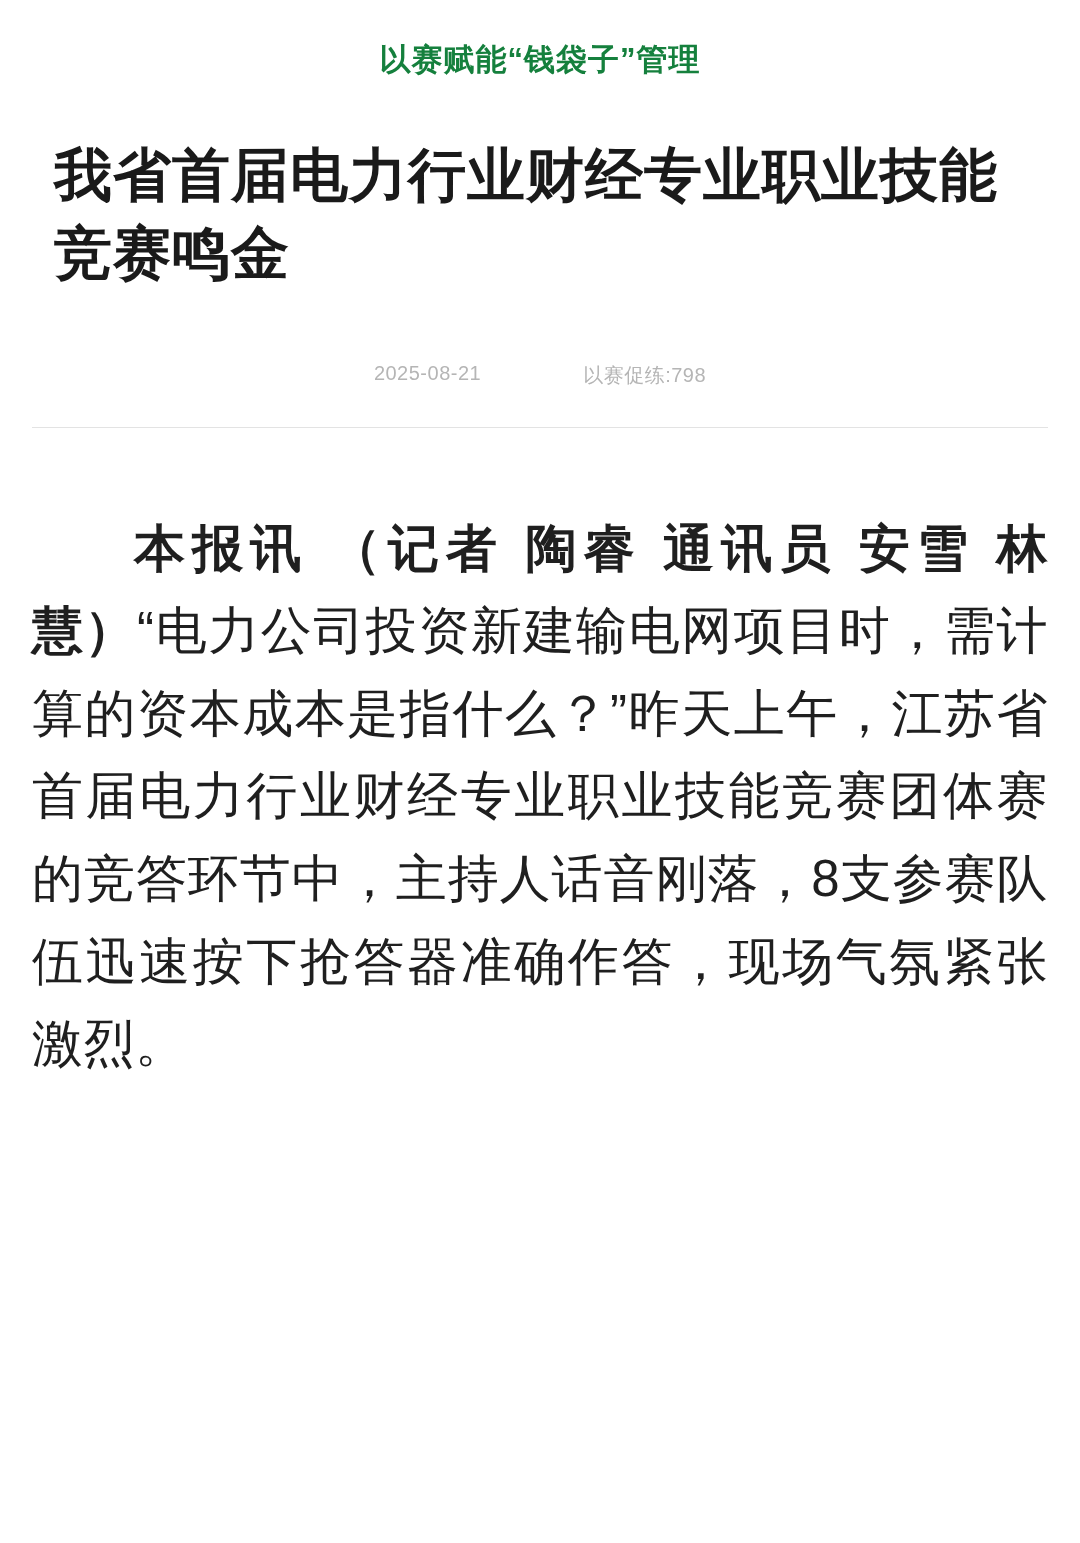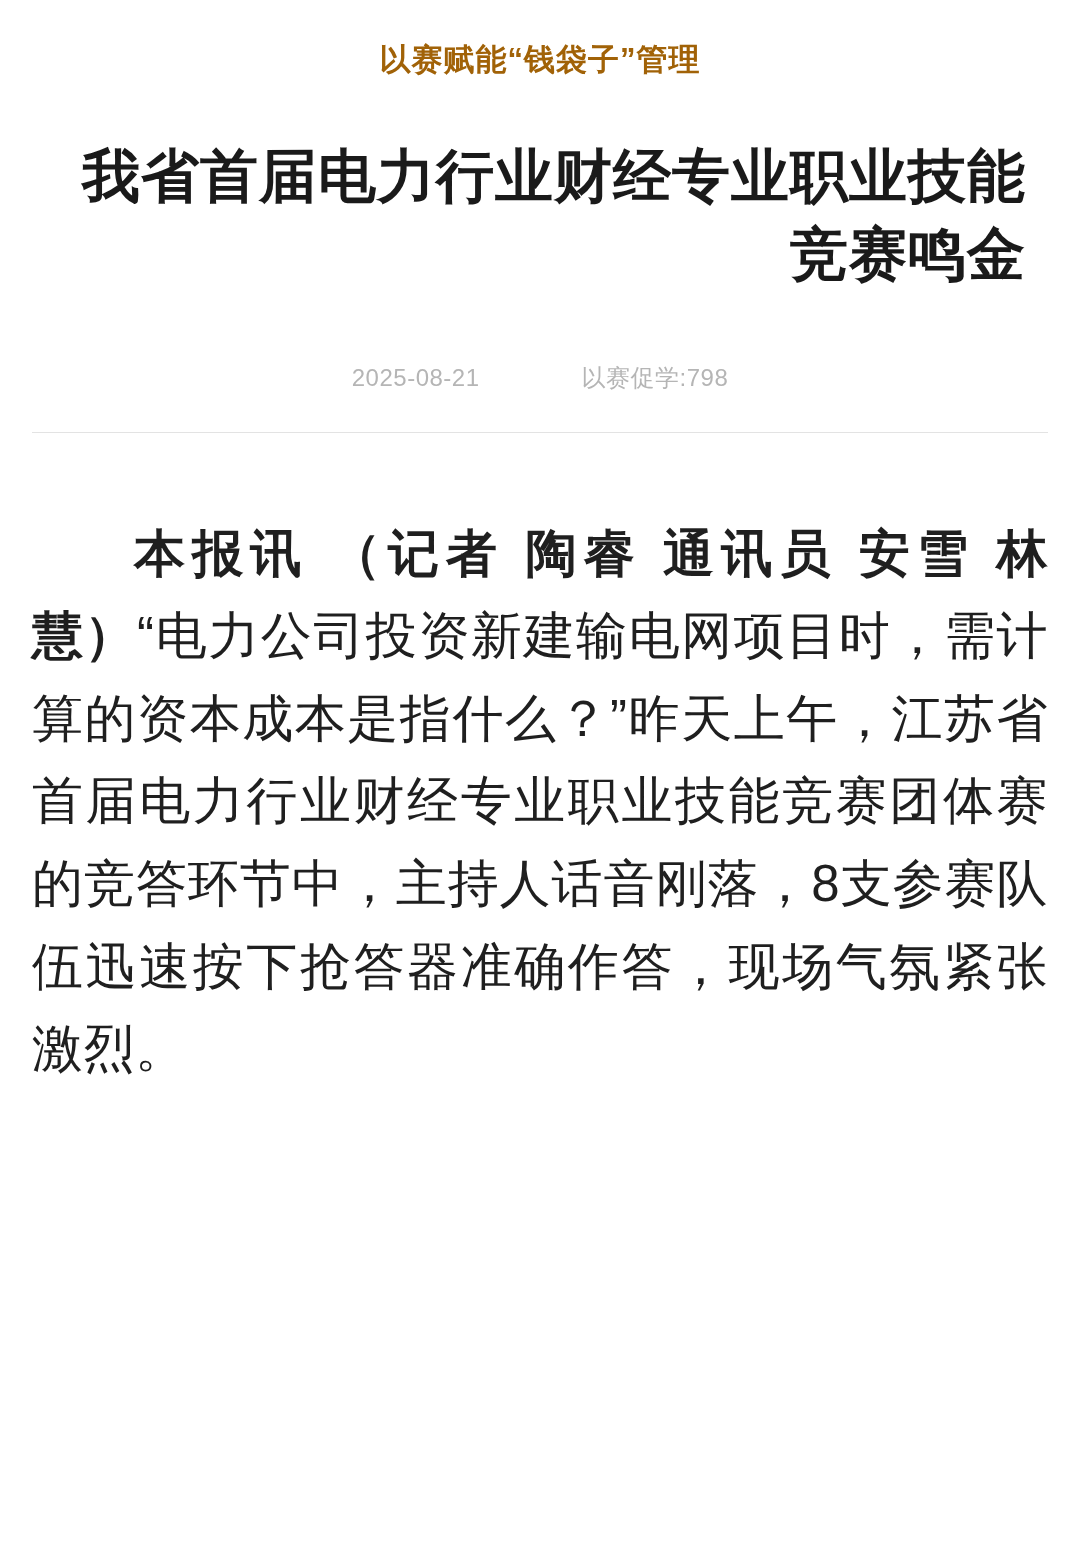--- a/index.html
+++ b/index.html
@@ -18,42 +18,42 @@
     width: 1080px;
     height: 1543px;
     box-sizing: border-box;
     padding: 0 32px;
     position: relative;
   }
   .kicker {
     text-align: center;
     font-size: 31px;
     font-weight: bold;
-    color: #a16207;
+    color: #15803d;
     letter-spacing: 1px;
     margin-top: 38px;
     line-height: 1.4;
   }
   .headline {
-    text-align: right;
+    text-align: left;
     font-size: 58px;
     font-weight: bold;
     color: #1a1a1a;
     line-height: 1.33;
     margin-top: 56px;
     letter-spacing: 1px;
     padding: 0 22px;
+    font-family: Liberation Serif, serif;
   }
   .meta {
     display: flex;
     justify-content: center;
-    align-items: center;
     gap: 102px;
     margin-top: 70px;
-    font-size: 24px;
+    font-size: 20px;
     color: #b5b5b5;
     letter-spacing: 0.5px;
   }
   .divider {
     margin: 38px 0 0 0;
     height: 1px;
     background: #e3e3e3;
     width: 100%;
   }
   .article {
@@ -76,21 +76,21 @@
 <body>
 
 <div class="page">
 
   <div class="kicker">以赛赋能“钱袋子”管理</div>
 
   <h1 class="headline">我省首届电力行业财经专业职业技能竞赛鸣金</h1>
 
   <div class="meta">
     <span>2025-08-21</span>
-    <span>以赛促学:798</span>
+    <span>以赛促练:798</span>
   </div>
 
   <div class="divider"></div>
 
   <div class="article">
     <p class="para">
       <span class="lead">本报讯 （记者 陶睿 通讯员 安雪 林慧）</span><span>“电力公司投资新建输电网项目时，需计算的资本成本是指什么？”昨天上午，江苏省首届电力行业财经专业职业技能竞赛团体赛的竞答环节中，主持人话音刚落，8支参赛队伍迅速按下抢答器准确作答，现场气氛紧张激烈。</span>
     </p>
   </div>
 

